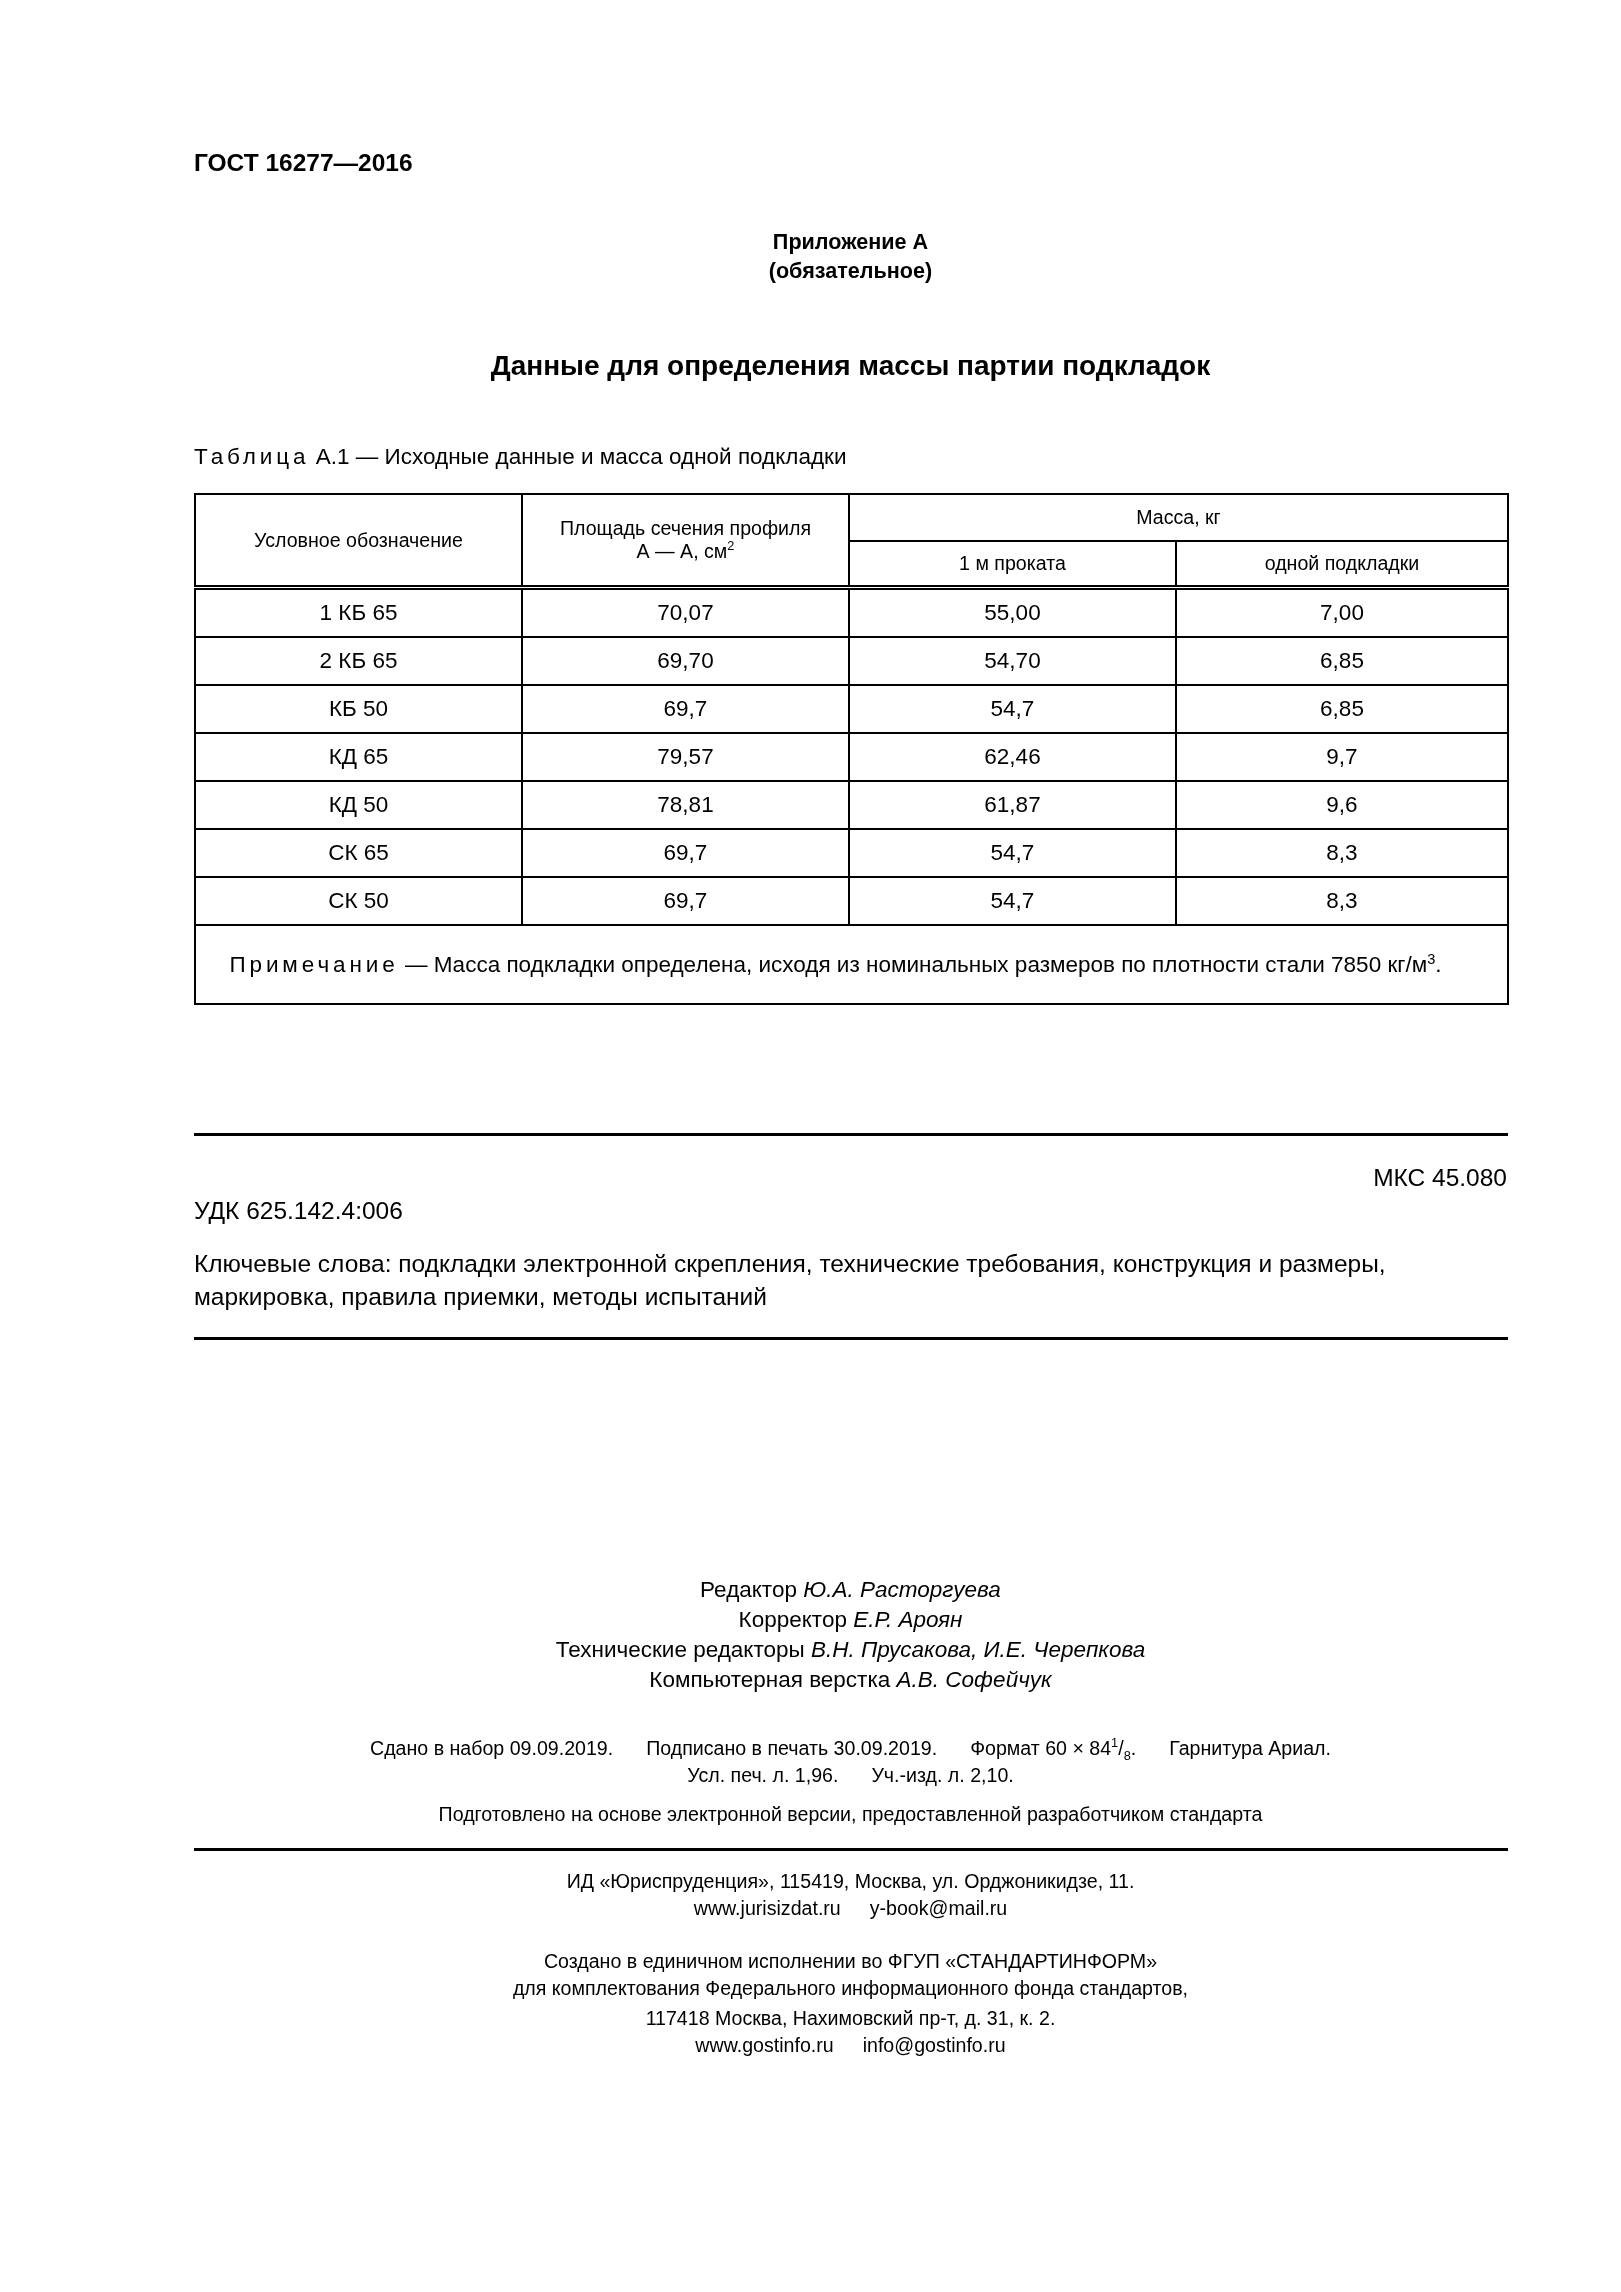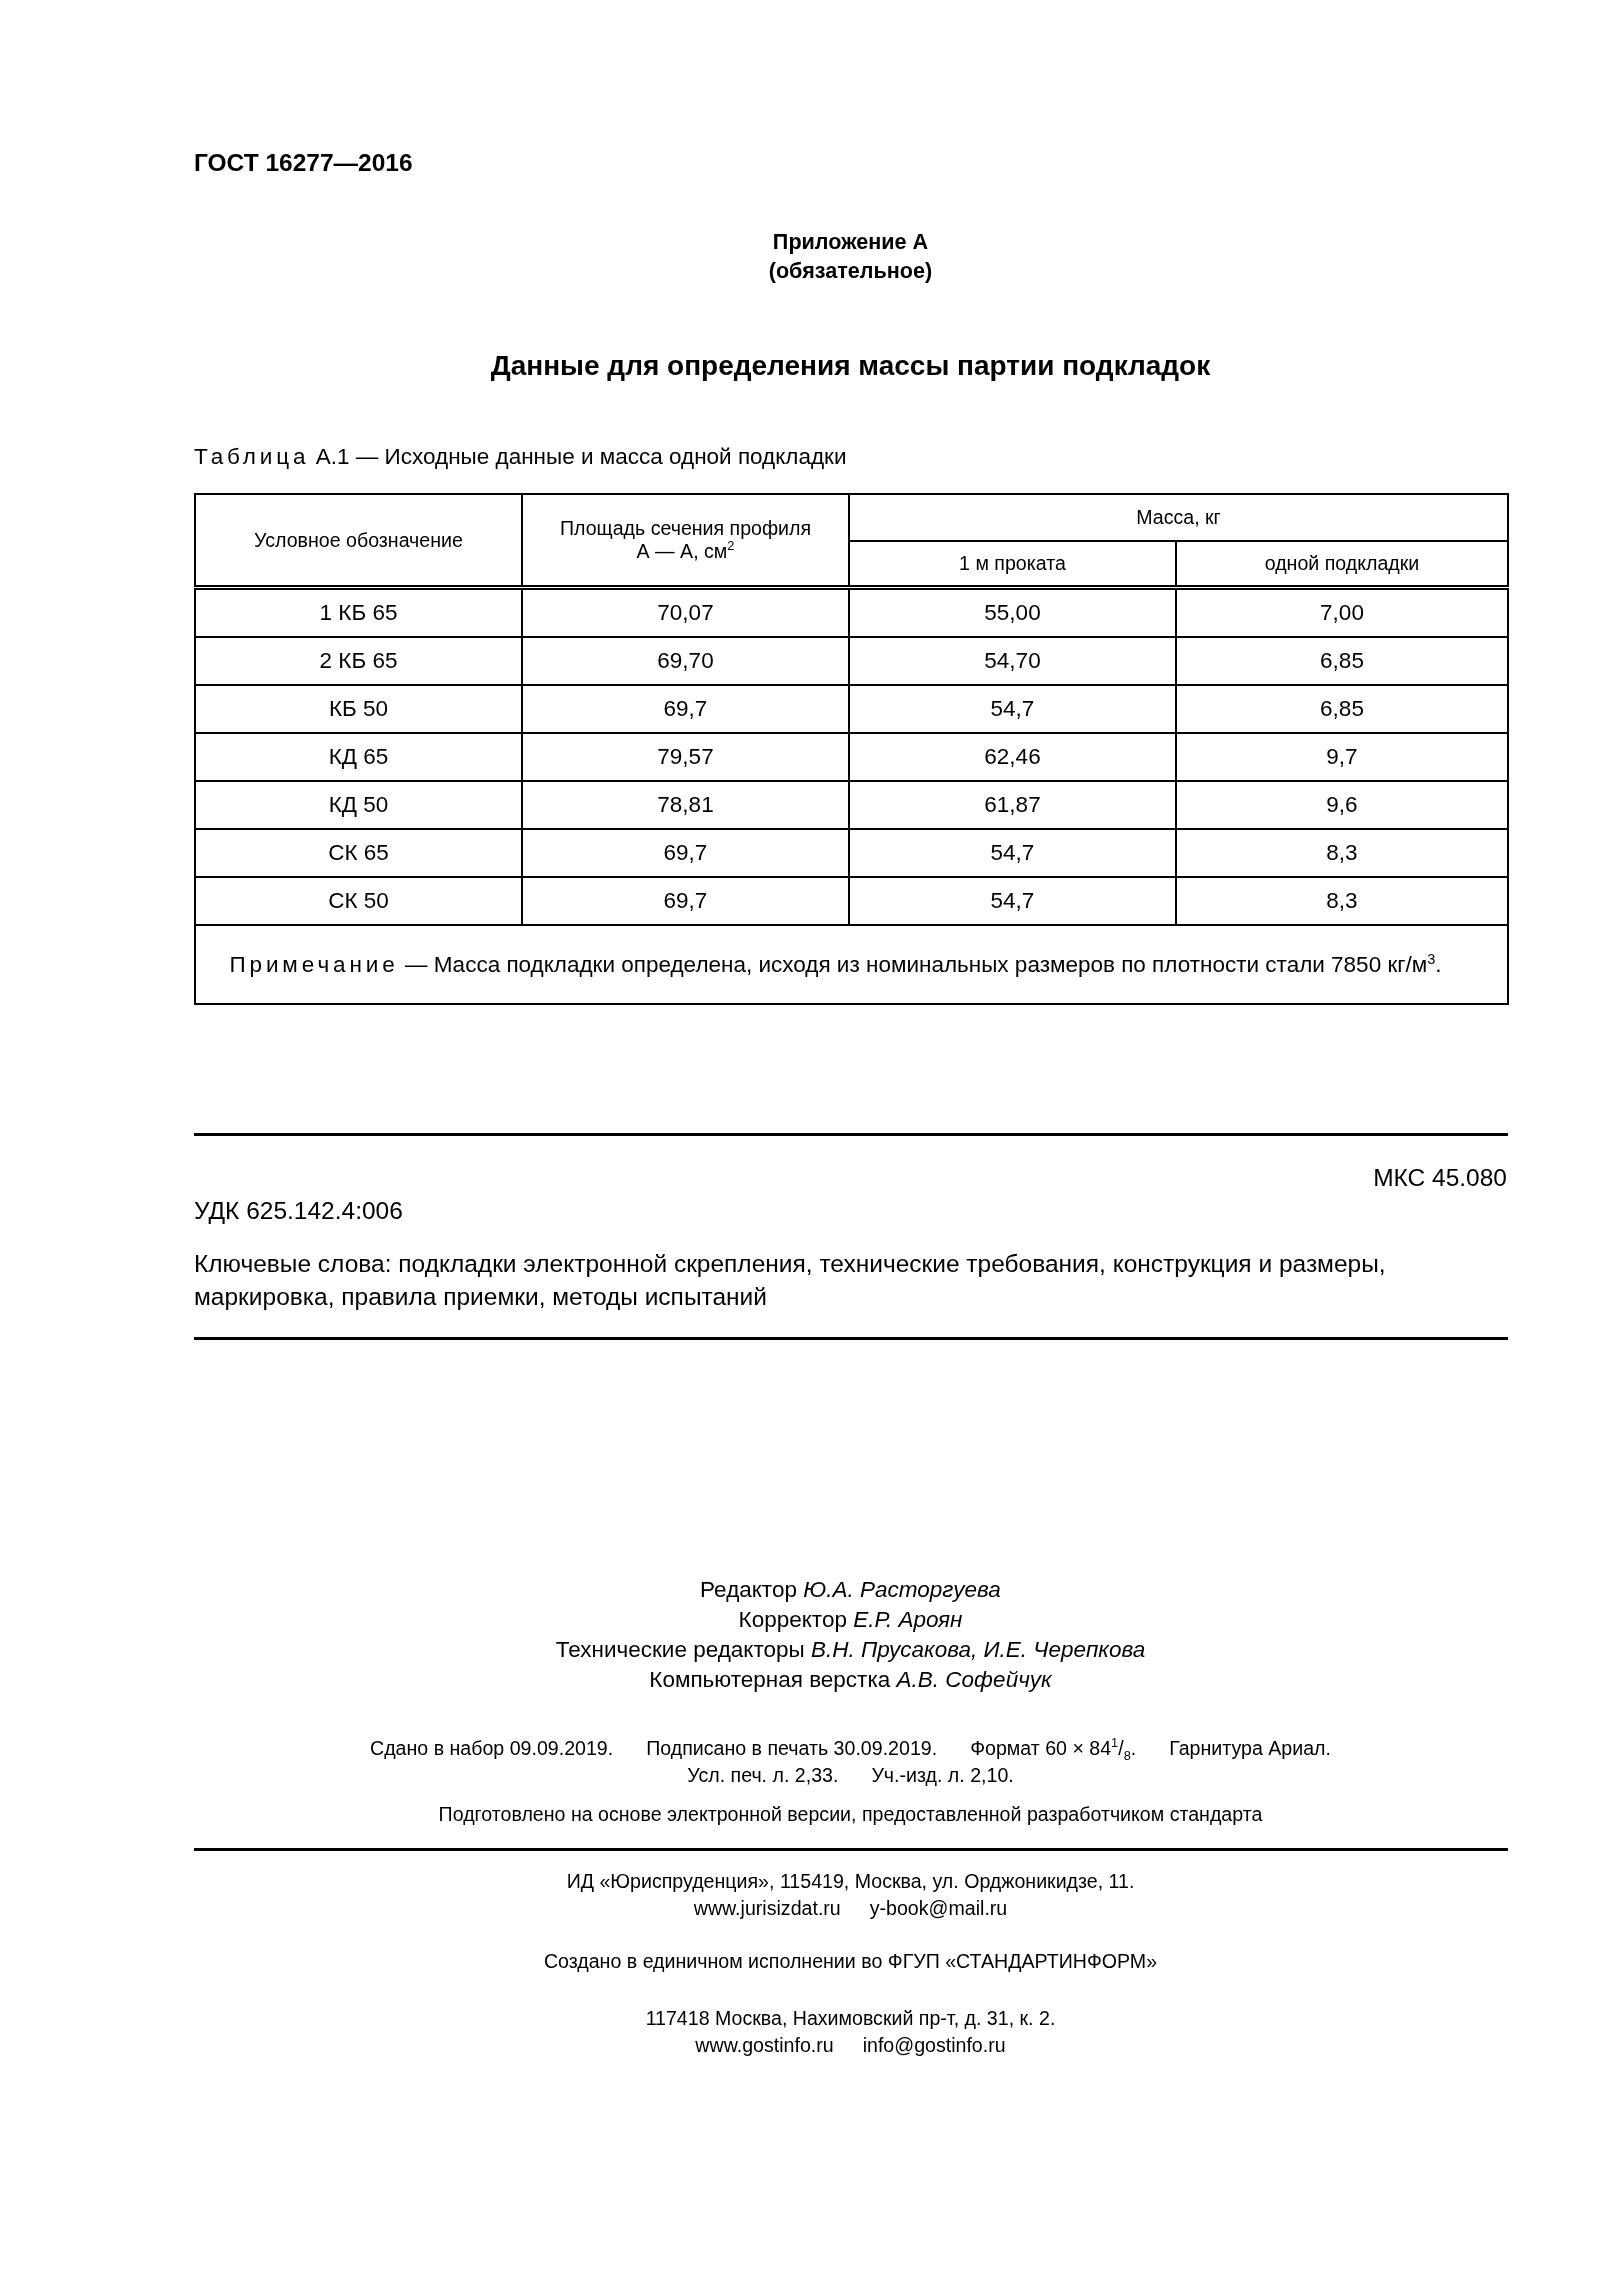--- a/index.html
+++ b/index.html
@@ -149,34 +149,35 @@
   <div><span>Корректор </span><i>Е.Р. Ароян</i></div>
   <div><span>Технические редакторы </span><i>В.Н. Прусакова, И.Е. Черепкова</i></div>
   <div><span>Компьютерная верстка </span><i>А.В. Софейчук</i></div>
 </div>
 
 <div class="abs center imprint">
   <div>
     <span>Сдано в набор 09.09.2019.</span><span class="gap"></span><span>Подписано в печать 30.09.2019.</span><span class="gap"></span><span><span>Формат 60 × 84</span><sup>1</sup><span>/</span><sub>8</sub><span>.</span></span><span class="gap"></span><span>Гарнитура Ариал.</span>
   </div>
   <div>
-    <span>Усл. печ. л. 2,33.</span><span class="gap"></span><span>Уч.-изд. л. 2,10.</span>
+    <span>Усл. печ. л. 1,96.</span><span class="gap"></span><span>Уч.-изд. л. 2,10.</span>
   </div>
 </div>
 
 <div class="abs center prepared">Подготовлено на основе электронной версии, предоставленной разработчиком стандарта</div>
 
 <div class="rule" style="top:1848px"></div>
 
 <div class="abs center publisher">
   <div>ИД «Юриспруденция», 115419, Москва, ул. Орджоникидзе, 11.</div>
   <div><span>www.jurisizdat.ru</span><span class="gap"></span><span>y-book@mail.ru</span></div>
 </div>
 
 <div class="abs center fond">
   <div>Создано в единичном исполнении во ФГУП «СТАНДАРТИНФОРМ»</div>
+  <div>для комплектования Федерального информационного фонда стандартов,</div>
 </div>
 
 <div class="abs center fond2">
   <div>117418 Москва, Нахимовский пр-т, д. 31, к. 2.</div>
   <div><span>www.gostinfo.ru</span><span class="gap"></span><span>info@gostinfo.ru</span></div>
 </div>
 
 
 </body></html>

